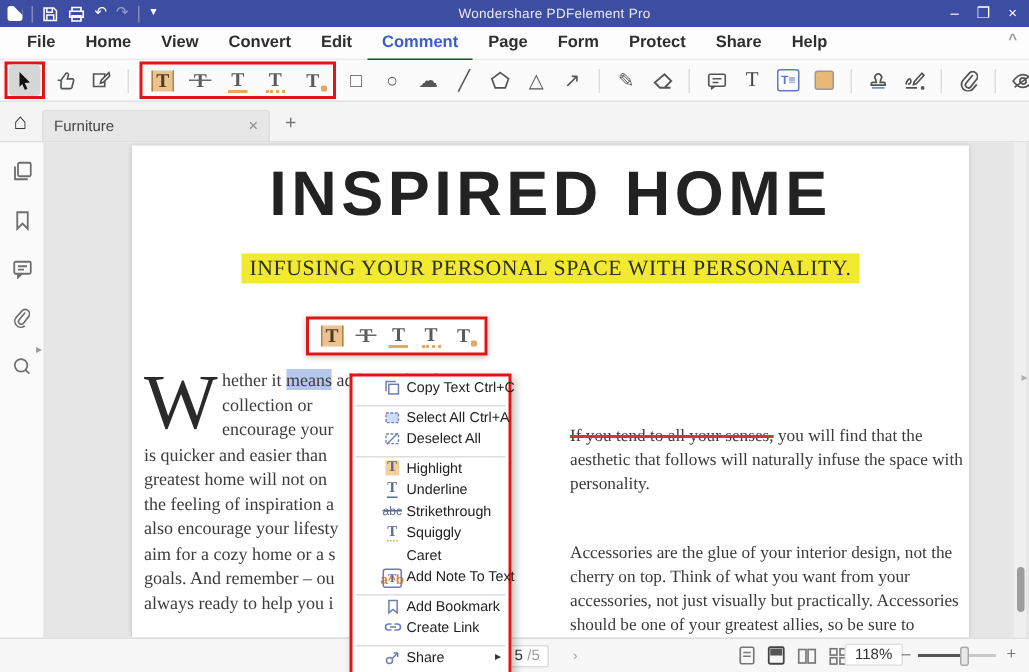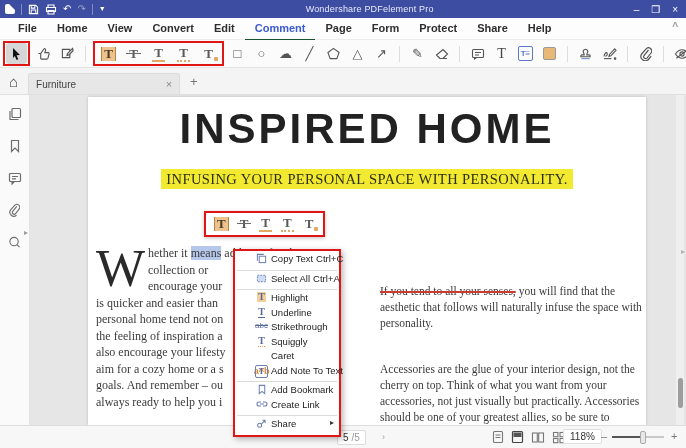--- a/index.html
+++ b/index.html
@@ -321,21 +321,21 @@
     <div class="page">
       <div class="doc-title">INSPIRED HOME</div>
       <div class="doc-sub"><span class="hlmark">INFUSING YOUR PERSONAL SPACE WITH PERSONALITY.</span></div>
 
       <div class="dropcap">W</div>
       <div class="col col-left">
         <div class="dline ind"><span>hether it </span><span class="sel">means</span><span> adding a few key</span></div>
         <div class="dline ind">collection or</div>
         <div class="dline ind">encourage your</div>
         <div class="dline">is quicker and easier than</div>
-        <div class="dline">personal home tend not on</div>
+        <div class="dline">greatest home will not on</div>
         <div class="dline">the feeling of inspiration a</div>
         <div class="dline">also encourage your lifesty</div>
         <div class="dline">aim for a cozy home or a s</div>
         <div class="dline">goals. And remember – ou</div>
         <div class="dline">always ready to help you i</div>
       </div>
 
       <div class="col col-right">
         <div><span class="struck">If you tend to all your senses,</span><span> you will find that the aesthetic that follows will naturally infuse the space with personality.</span></div>
         <div class="para2">Accessories are the glue of your interior design, not the cherry on top. Think of what you want from your accessories, not just visually but practically. Accessories should be one of your greatest allies, so be sure to browse our accessories collection to find the perfect glue for your space.</div>
@@ -369,20 +369,30 @@
     </div>
     <div class="cm-sep"></div>
     <div class="cm-row">
       <span class="cm-ic">
           <svg width="11" height="11" viewBox="0 0 12 12">
             <rect x="1.5" y="2.5" width="9" height="7" fill="#cfdcf5" stroke="#6c7fae" stroke-width="1" stroke-dasharray="2 1.2"></rect>
           </svg>
         </span>
       <span class="cm-label">Select All</span>
       <span class="cm-short">Ctrl+A</span>
+    </div>
+    <div class="cm-row">
+      <span class="cm-ic">
+          <svg width="11" height="11" viewBox="0 0 12 12" fill="none" stroke="#6c7fae" stroke-width="1">
+            <rect x="1.5" y="2.5" width="9" height="7" stroke-dasharray="2 1.2"></rect>
+            <path d="M2 10 L10 2"></path>
+          </svg>
+        </span>
+      <span class="cm-label">Deselect All</span>
+      <span class="cm-short"></span>
     </div>
     <div class="cm-sep"></div>
     <div class="cm-row">
       <span class="cm-ic">
           <span class="cmT hl">T</span>
         </span>
       <span class="cm-label">Highlight</span>
       <span class="cm-short"></span>
     </div>
     <div class="cm-row">

